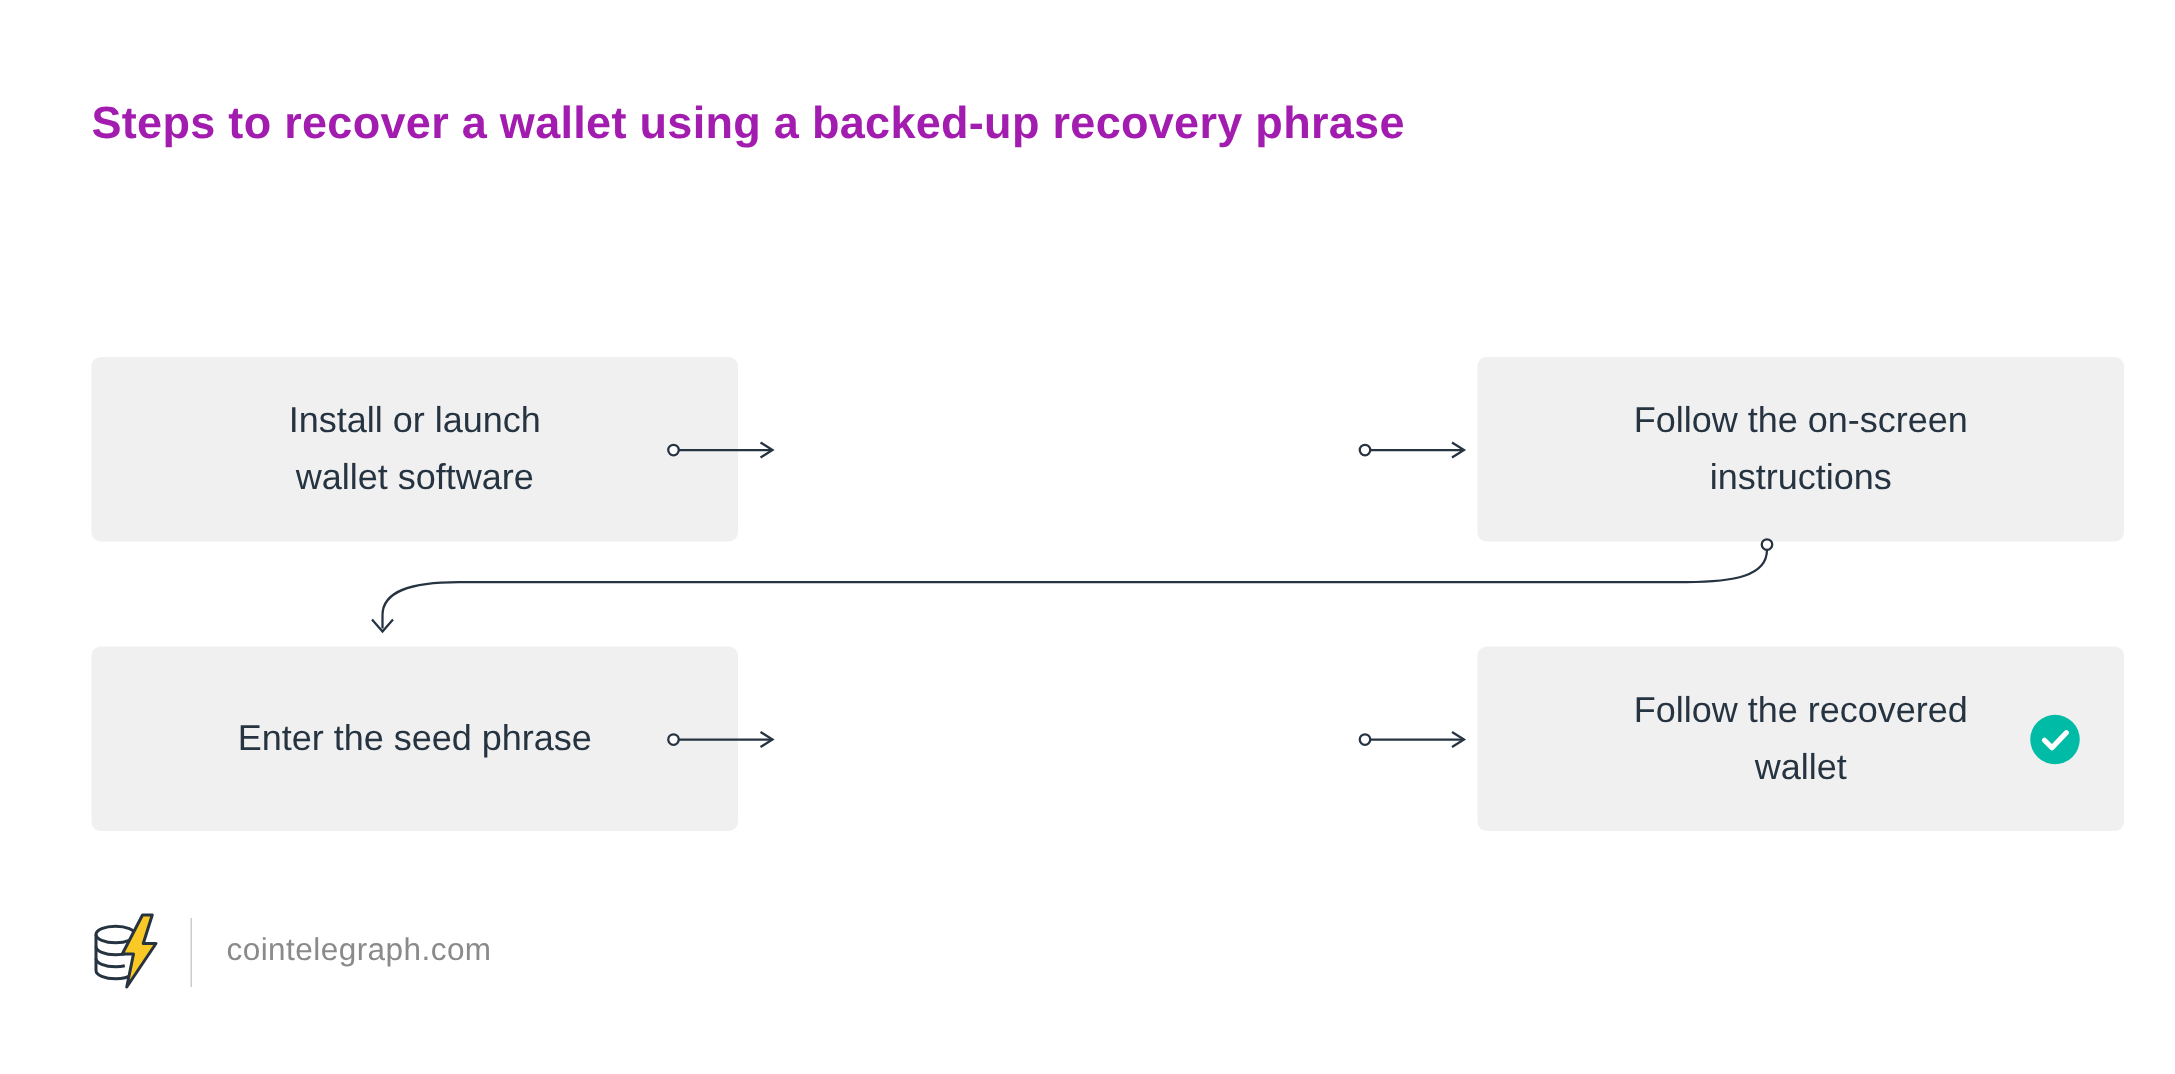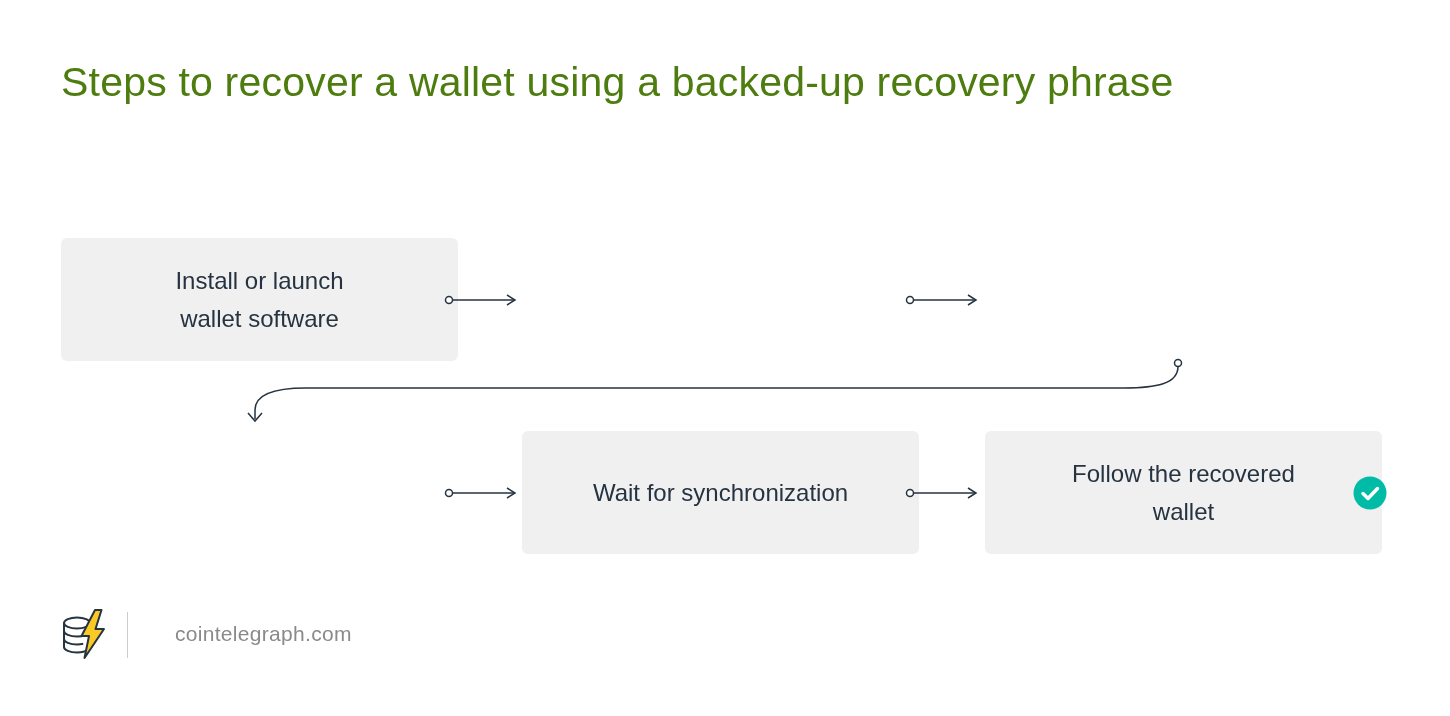--- a/index.html
+++ b/index.html
@@ -12,30 +12,30 @@
     height: 716px;
     background: #ffffff;
     overflow: hidden;
   }
 
   .title {
     position: absolute;
     left: 61px;
     top: 50px;
     width: 1300px;
-    font-size: 41px;
-    font-weight: 400;
-    color: #4d7c0f;
+    font-size: 30px;
+    font-weight: 700;
+    color: #a21caf;
     line-height: 65px;
     letter-spacing: 0.2px;
   }
 
   .step-box {
     position: absolute;
-    width: 397px;
+    width: 431px;
     height: 123px;
     background: #F0F0F1;
     border-radius: 6px;
     display: flex;
     align-items: center;
     justify-content: center;
     text-align: center;
   }
 
   .step-label {
@@ -62,21 +62,20 @@
     background: #C9CDD1;
   }
 
   .footer-site {
     position: absolute;
     left: 151px;
     top: 622px;
     font-size: 21px;
     color: #8A8A8A;
     letter-spacing: 0.3px;
-    margin-left: 24px;
   }
 </style>
 </head>
 <body>
 
 <div class="canvas">
 
   <h1 class="title">Steps to recover a wallet using a backed-up recovery phrase</h1>
 
   <div class="step-box" style="left:61px; top:238px;">
@@ -89,37 +88,40 @@
     <polyline points="63,2 71,7 63,12" fill="none" stroke="#263340" stroke-width="1.5"></polyline>
   </svg>
 
 
   <svg class="arrow" style="left:905px; top:293px;" width="78" height="14" viewBox="0 0 78 14">
     <circle cx="5" cy="7" r="3.5" fill="#ffffff" stroke="#263340" stroke-width="1.5"></circle>
     <line x1="8.5" y1="7" x2="70" y2="7" stroke="#263340" stroke-width="1.5"></line>
     <polyline points="63,2 71,7 63,12" fill="none" stroke="#263340" stroke-width="1.5"></polyline>
   </svg>
 
+  <div class="step-box" style="left:985px; top:238px;">
+    <div class="step-label narrow">Follow the on-screen instructions</div>
+  </div>
 
   <svg class="curve-connector" width="950" height="78" viewBox="0 0 950 78">
     <circle cx="938" cy="5" r="3.5" fill="#ffffff" stroke="#263340" stroke-width="1.5"></circle>
     <path d="M 938 8.5 C 938 26, 916 30, 884 30 L 66 30 C 34 30, 15 36, 15 52 L 15 61" fill="none" stroke="#263340" stroke-width="1.5"></path>
     <polyline points="8,55 15,63 22,55" fill="none" stroke="#263340" stroke-width="1.5"></polyline>
   </svg>
 
+  <div class="step-box" style="left:61px; top:431px;">
+    <div class="step-label">Enter the seed phrase</div>
+  </div>
 
   <svg class="arrow" style="left:444px; top:486px;" width="78" height="14" viewBox="0 0 78 14">
     <circle cx="5" cy="7" r="3.5" fill="#ffffff" stroke="#263340" stroke-width="1.5"></circle>
     <line x1="8.5" y1="7" x2="70" y2="7" stroke="#263340" stroke-width="1.5"></line>
     <polyline points="63,2 71,7 63,12" fill="none" stroke="#263340" stroke-width="1.5"></polyline>
   </svg>
 
-  <div class="step-box" style="left:522px; top:431px;">
-    <div class="step-label">Wait for synchronization</div>
-  </div>
 
   <svg class="arrow" style="left:905px; top:486px;" width="78" height="14" viewBox="0 0 78 14">
     <circle cx="5" cy="7" r="3.5" fill="#ffffff" stroke="#263340" stroke-width="1.5"></circle>
     <line x1="8.5" y1="7" x2="70" y2="7" stroke="#263340" stroke-width="1.5"></line>
     <polyline points="63,2 71,7 63,12" fill="none" stroke="#263340" stroke-width="1.5"></polyline>
   </svg>
 
   <div class="step-box" style="left:985px; top:431px;">
     <div class="step-label narrow">Follow the recovered wallet</div>
   </div>

